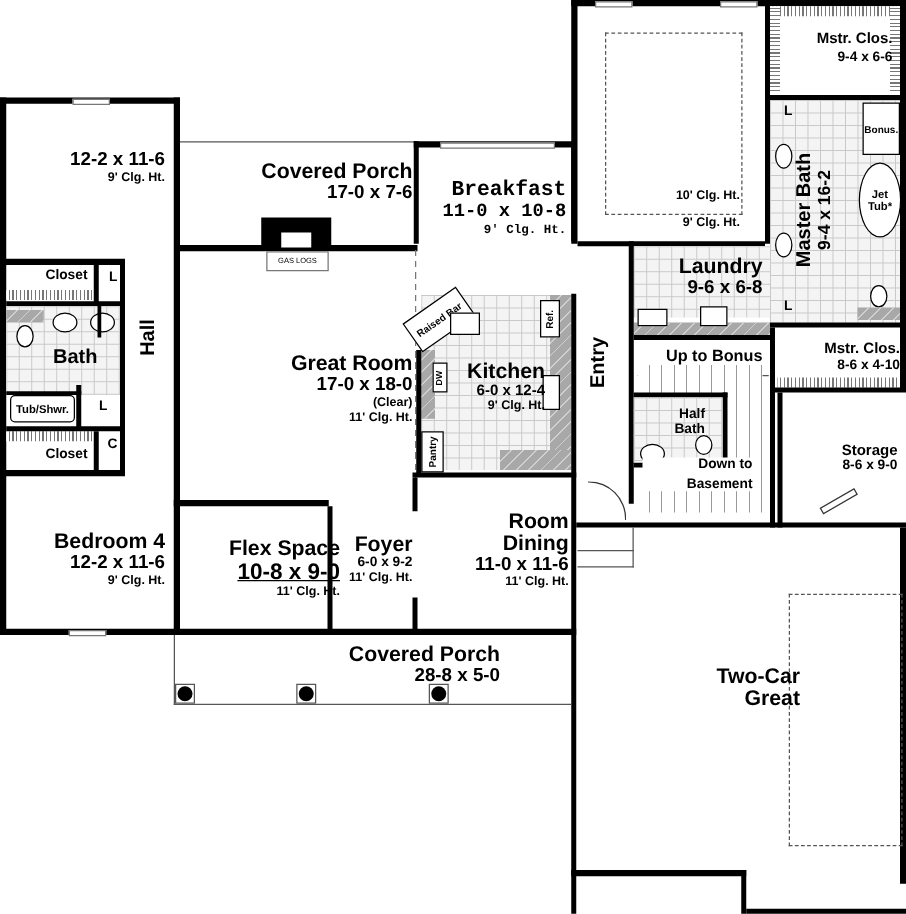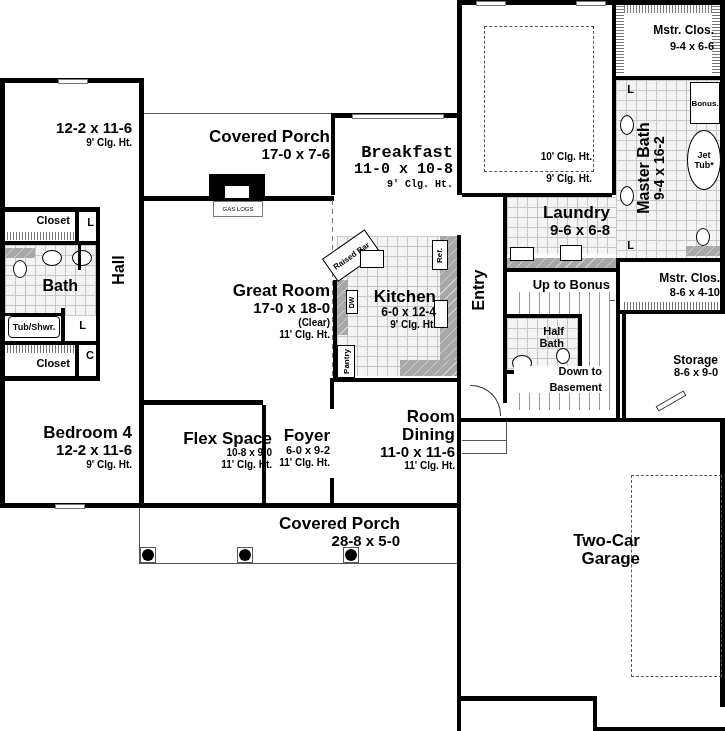--- a/index.html
+++ b/index.html
@@ -154,21 +154,21 @@
   <div class="wall" style="left:139px;top:400px;width:124px;height:5px;"></div>
   <div class="wall" style="left:330px;top:378px;width:131px;height:4px;"></div>
   <div class="wall" style="left:262px;top:405px;width:4px;height:100px;"></div>
   <div class="wall" style="left:330px;top:382px;width:4px;height:27px;"></div>
   <div class="wall" style="left:330px;top:478px;width:4px;height:27px;"></div>
   <div class="wall" style="left:139px;top:503px;width:322px;height:5px;"></div>
   <div class="wall" style="left:457px;top:380px;width:4px;height:351px;"></div>
 
   <div class="label" style="left:144px;top:430px;width:112px;margin-left:16px;">
     <span class="name">Flex Space</span>
-    <span style="font-size:10px;display:block;">10-8 x 9-0</span>
+    <span style="font-size:18px;display:block;text-decoration:underline;">10-8 x 9-0</span>
     <span class="note">11' Clg. Ht.</span>
   </div>
   <div class="label" style="left:266px;top:427px;width:64px;">
     <span class="name">Foyer</span>
     <span style="font-size:11px;display:block;">6-0 x 9-2</span>
     <span class="note">11' Clg. Ht.</span>
   </div>
   <div class="label" style="left:335px;top:408px;width:120px;">
     <span class="name">Room</span>
     <span class="name">Dining</span>
@@ -287,19 +287,19 @@
   <div class="wall" style="left:461px;top:418px;width:264px;height:4px;"></div>
   <div class="door-swing" style="left:655px;top:398px;width:30px;height:4px;transform:rotate(-30deg);"></div>
 
   <div class="wall" style="left:720px;top:422px;width:5px;height:285px;"></div>
   <div class="wall" style="left:457px;top:696px;width:140px;height:5px;"></div>
   <div class="wall" style="left:593px;top:696px;width:4px;height:35px;"></div>
   <div class="wall" style="left:597px;top:727px;width:128px;height:4px;"></div>
   <div class="dash-box" style="left:631px;top:475px;width:89px;height:200px;"></div>
   <div class="label" style="left:500px;top:532px;width:140px;">
     <span class="name">Two-Car</span>
-    <span class="name">Garage</span>
+    <span class="name">Great</span>
   </div>
   <div class="thin" style="left:462px;top:440px;width:45px;height:1px;"></div>
   <div class="thin" style="left:462px;top:453px;width:45px;height:1px;"></div>
   <div class="thin" style="left:506px;top:422px;width:1px;height:32px;"></div>
 
 </div>
 
 </body></html>

